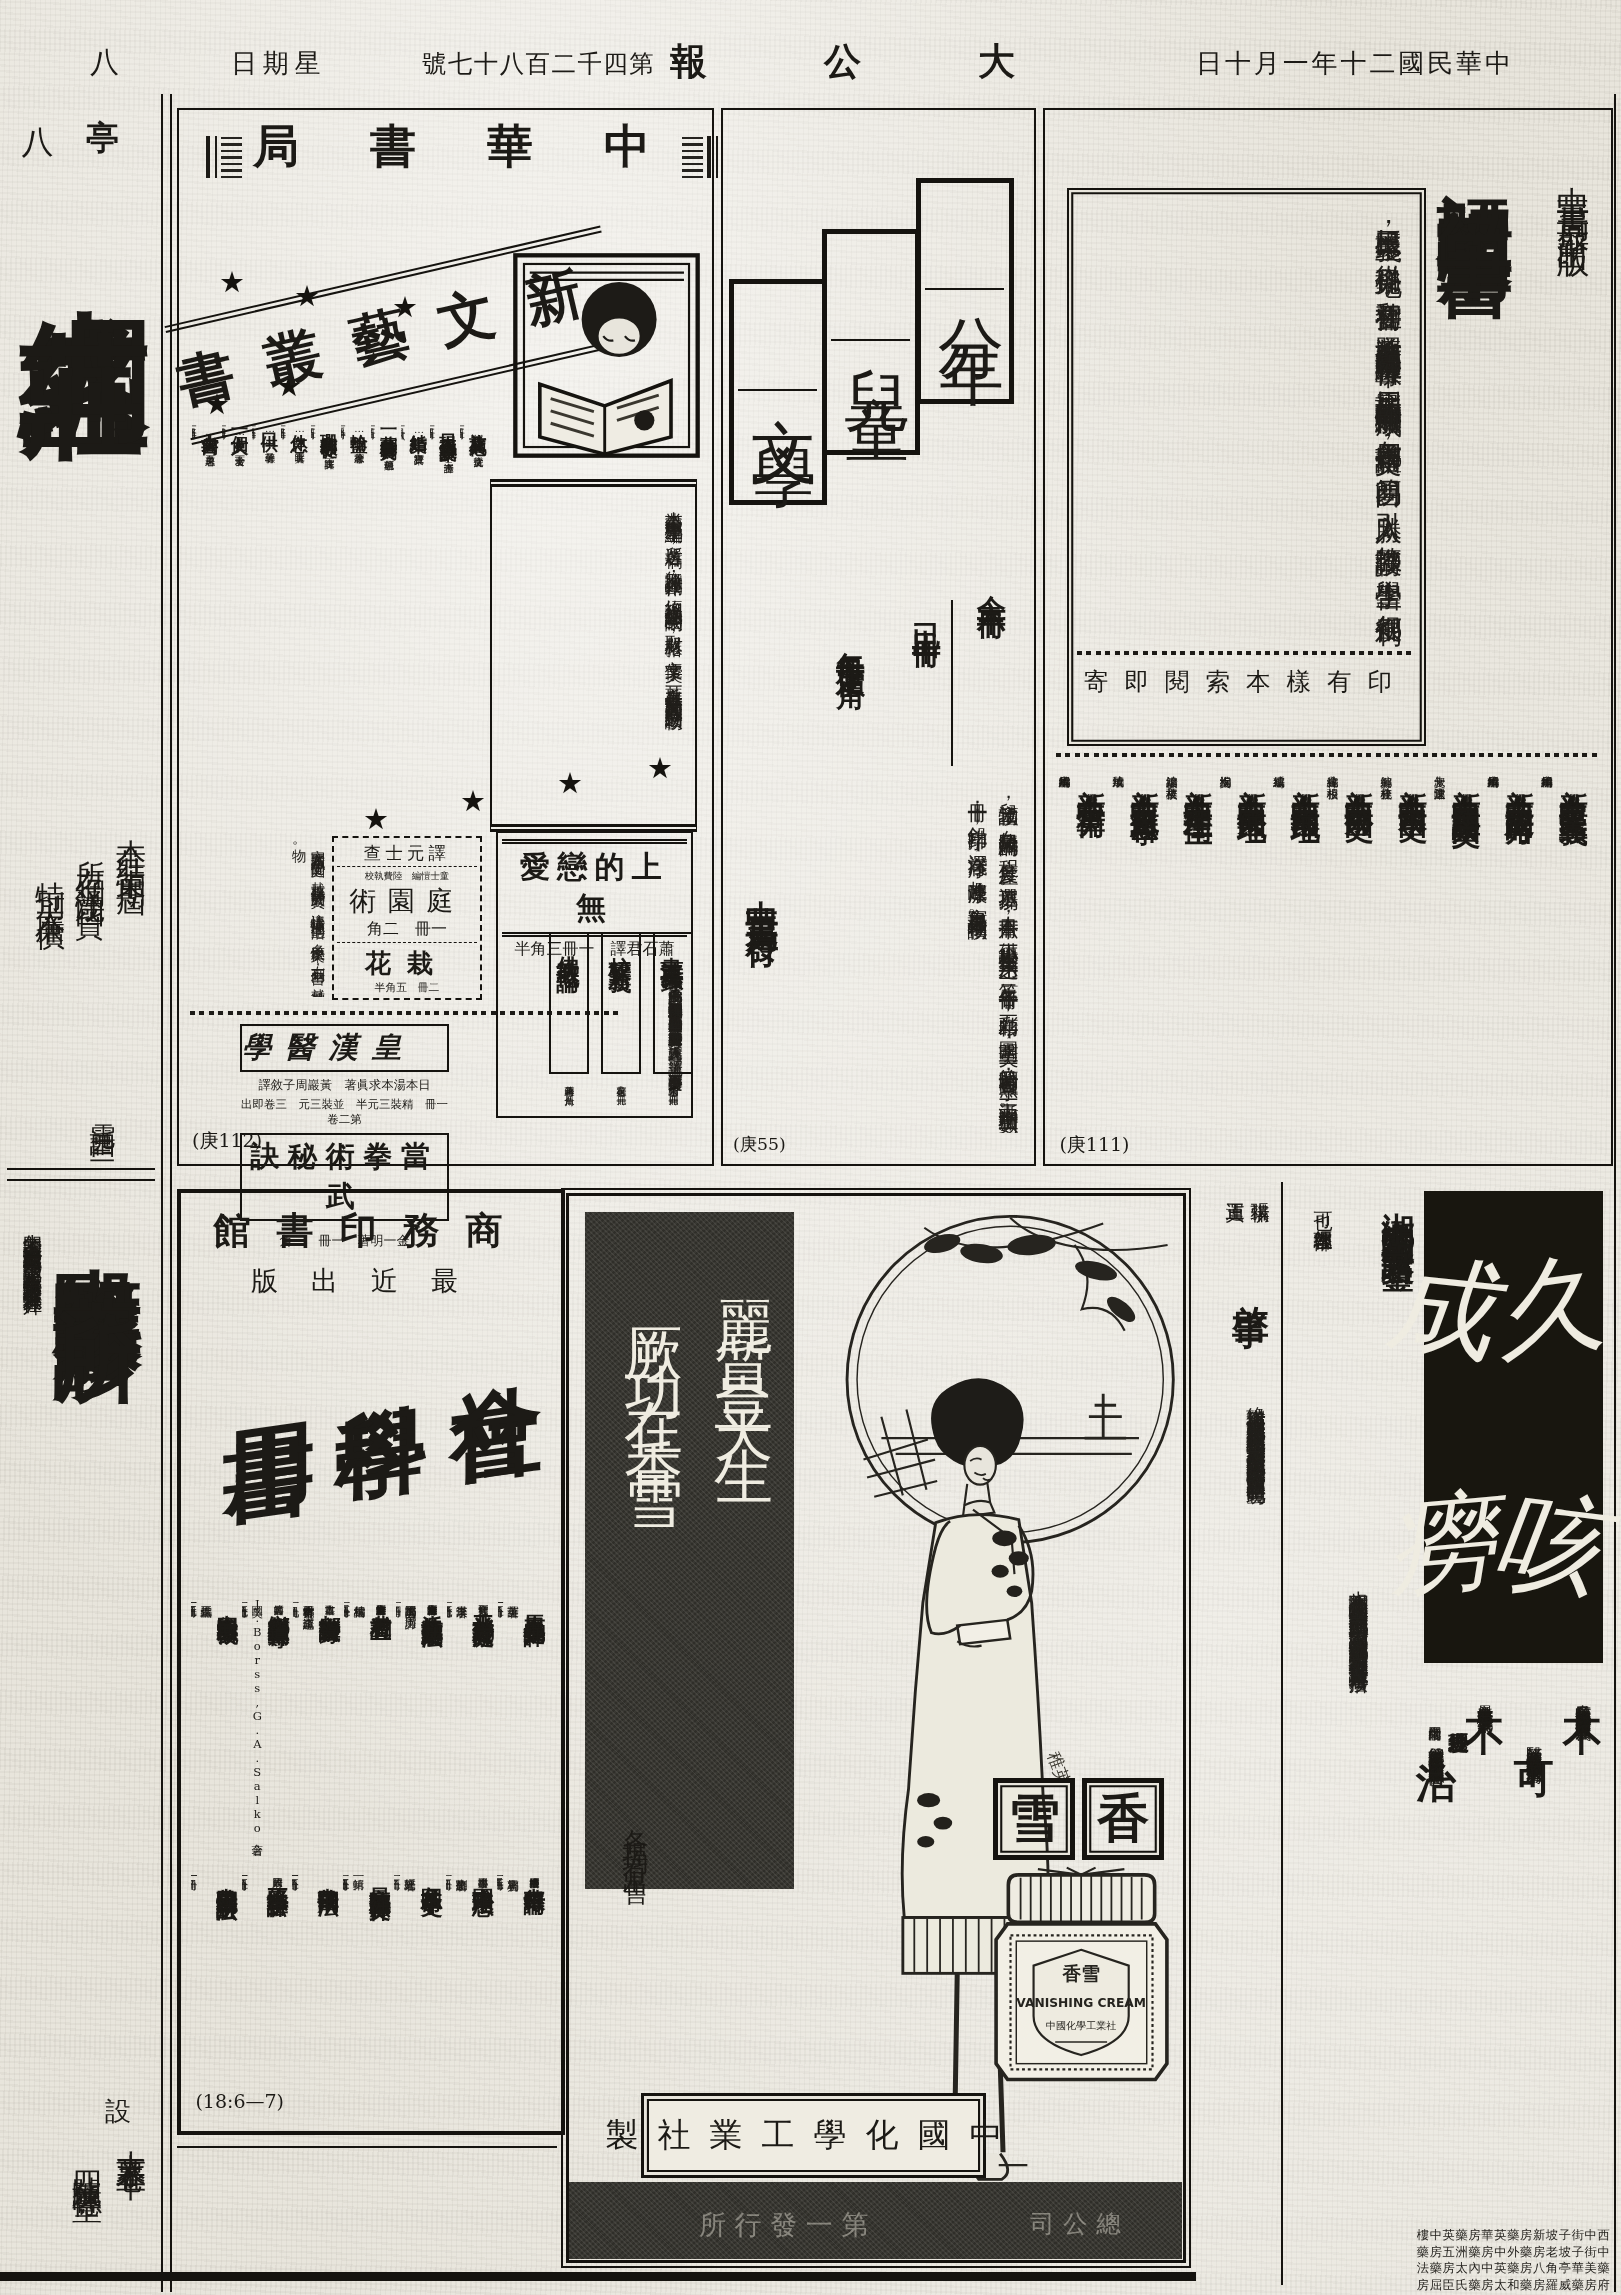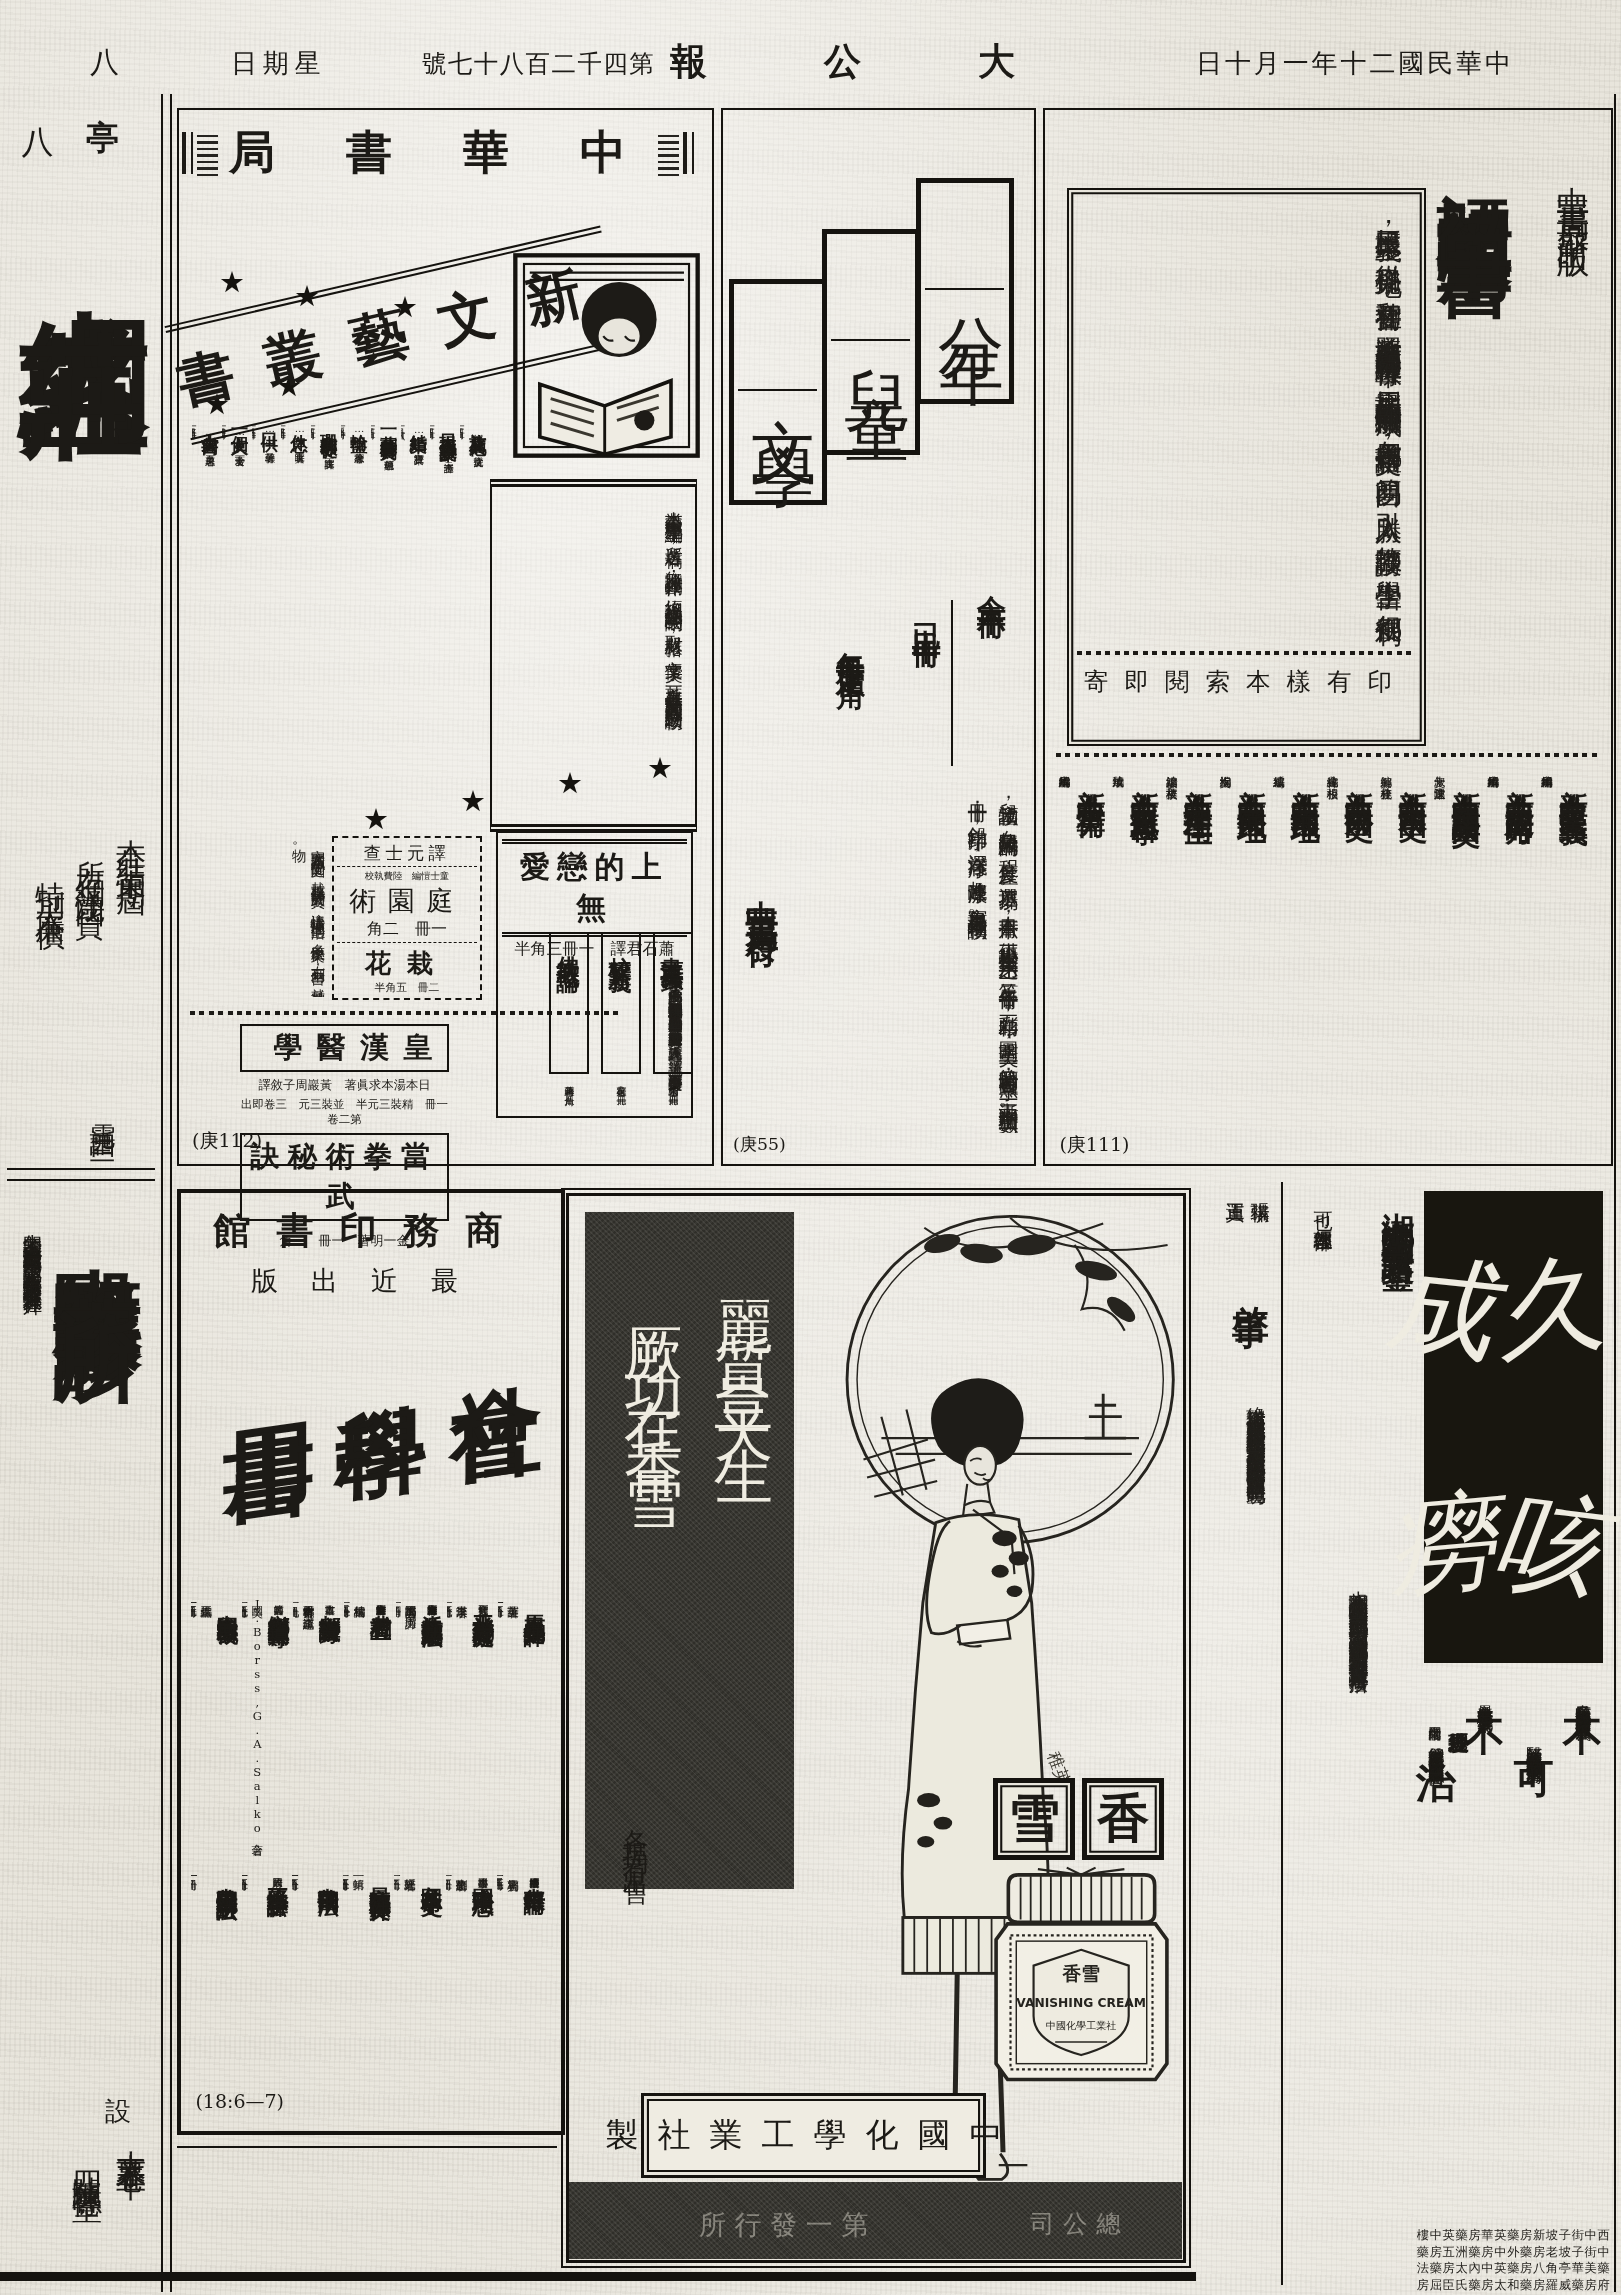--- a/index.html
+++ b/index.html
@@ -79,21 +79,21 @@
     <span class="abs" style="left:105px;top:905px;font-size:26px;">設</span>
     <div class="abs v" style="left:110px;top:937px;height:202px;font-size:30px;letter-spacing:4.3px;">大東茅巷五十</div>
     <div class="abs v" style="left:66px;top:959px;height:202px;font-size:30px;letter-spacing:4.3px;">四號陳尊德堂</div>
   </div>
 
   <div class="abs" style="left:161px;top:94px;width:7.2px;height:2198px;border-left:2.9px solid #15130f;border-right:2.2px solid #15130f;"></div>
   <div class="abs" style="left:1614px;top:94px;width:4.3px;height:2198px;border-left:2.9px solid #15130f;"></div>
 
   <div class="abs box" style="left:177px;top:108px;width:533px;height:1054px;">
 
-    <div class="abs" style="left:3px;top:18px;width:512px;height:50px;display:flex;align-items:center;gap:4.3px;">
+    <div class="abs" style="left:27px;top:18px;width:512px;height:50px;display:flex;align-items:flex-end;gap:4.3px;">
       <div class="tribar"></div>
       <div class="stripe"></div>
       <span style="font-size:46px;font-weight:bold;letter-spacing:71px;margin-left:7.2px;white-space:nowrap;">局書華中</span>
       <div class="stripe" style="margin-left:-43px;"></div>
       <div class="tribar"></div>
     </div>
 
 
     <span class="star" style="left:40px;top:155px;">★</span>
     <span class="star" style="left:115px;top:169px;">★</span>
@@ -156,21 +156,21 @@
       <div style="text-align:center;font-size:9.4px;margin-top:2.9px;">校執費陸　編愷士童</div>
       <div style="text-align:center;font-size:27px;font-weight:normal;letter-spacing:11.5px;">術園庭</div>
       <div style="text-align:center;font-size:16px;border-bottom:1.4px dashed #15130f;padding-bottom:2.2px;">角二　冊一</div>
       <div style="text-align:center;font-size:26px;font-weight:bold;letter-spacing:16px;margin-top:2.9px;">花栽</div>
       <div style="text-align:center;font-size:10.8px;">半角五　冊二</div>
     </div>
 
     <div class="zig abs" style="left:10.8px;top:901px;width:432px;"></div>
 
     <div class="abs" style="left:61px;top:914px;width:209px;height:108px;">
-      <div class="box" style="text-align:right;font-size:29px;font-weight:bold;letter-spacing:14.4px;padding:2.2px 0;"><span>學醫漢皇</span></div>
+      <div class="box" style="text-align:left;font-size:29px;font-weight:bold;letter-spacing:14.4px;padding:2.2px 0;font-style:italic;"><span>學醫漢皇</span></div>
       <div style="text-align:center;font-size:12.3px;margin-top:4.3px;">譯敘子周巖黃　著眞求本湯本日</div>
       <div style="text-align:center;font-size:11.5px;margin-top:2.9px;">出即卷三　元三裝並　半元三裝精　冊一卷二第</div>
     </div>
 
     <div class="abs" style="left:61px;top:955px;width:209px;height:79px;top:960px;">
       <div class="box" style="text-align:center;font-size:29px;font-weight:bold;letter-spacing:8.6px;padding:2.2px 0;margin-top:63px;"><span>訣秘術拳當武</span></div>
       <div style="text-align:center;font-size:13px;margin-top:11px;">角三　冊一　著明一金</div>
     </div>
 
     <div class="abs" style="left:360px;top:822px;width:155px;height:216px;display:flex;flex-direction:row;gap:10px;justify-content:flex-end;">

